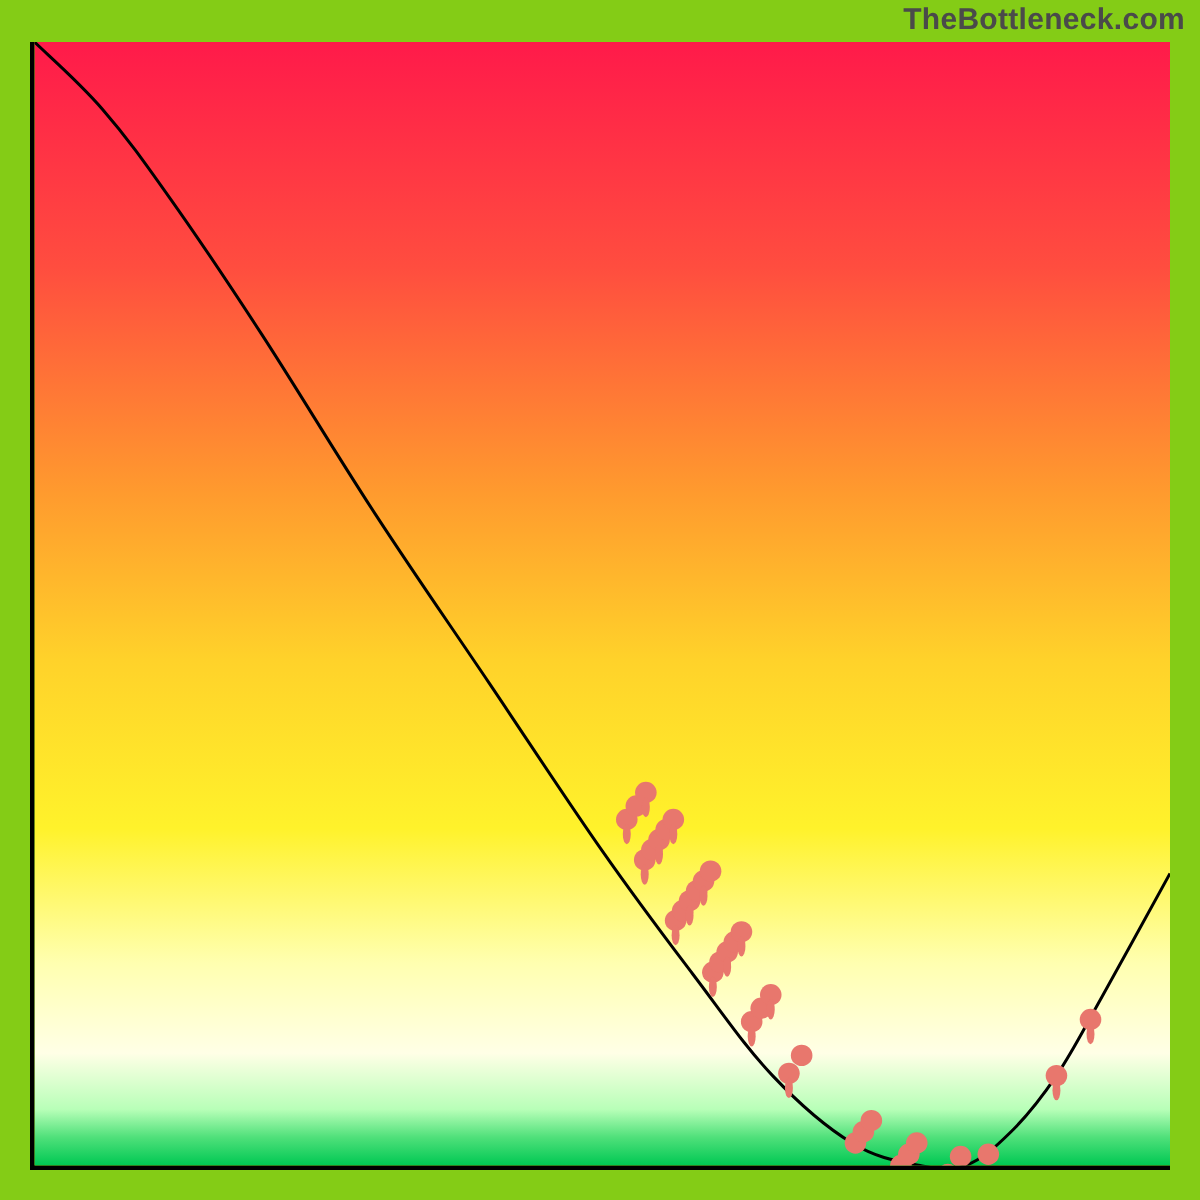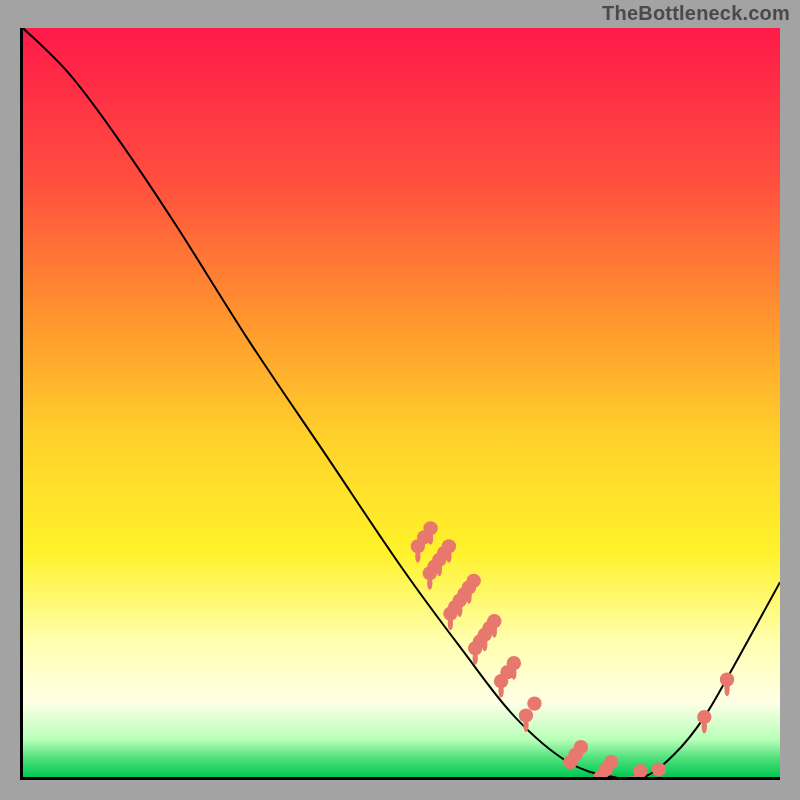--- a/index.html
+++ b/index.html
@@ -6,21 +6,21 @@
     margin: 0;
     padding: 0;
     width: 800px;
     height: 800px;
     overflow: hidden;
   }
   .frame {
     position: relative;
     width: 800px;
     height: 800px;
-    background: #a3a3a3;
+    background: #84cc16;
   }
   .attribution {
     position: absolute;
     top: 2px;
     right: 10px;
     font-family: Arial, Helvetica, sans-serif;
     font-size: 20px;
     font-weight: bold;
     color: #4a4a4a;
     letter-spacing: 0.2px;

